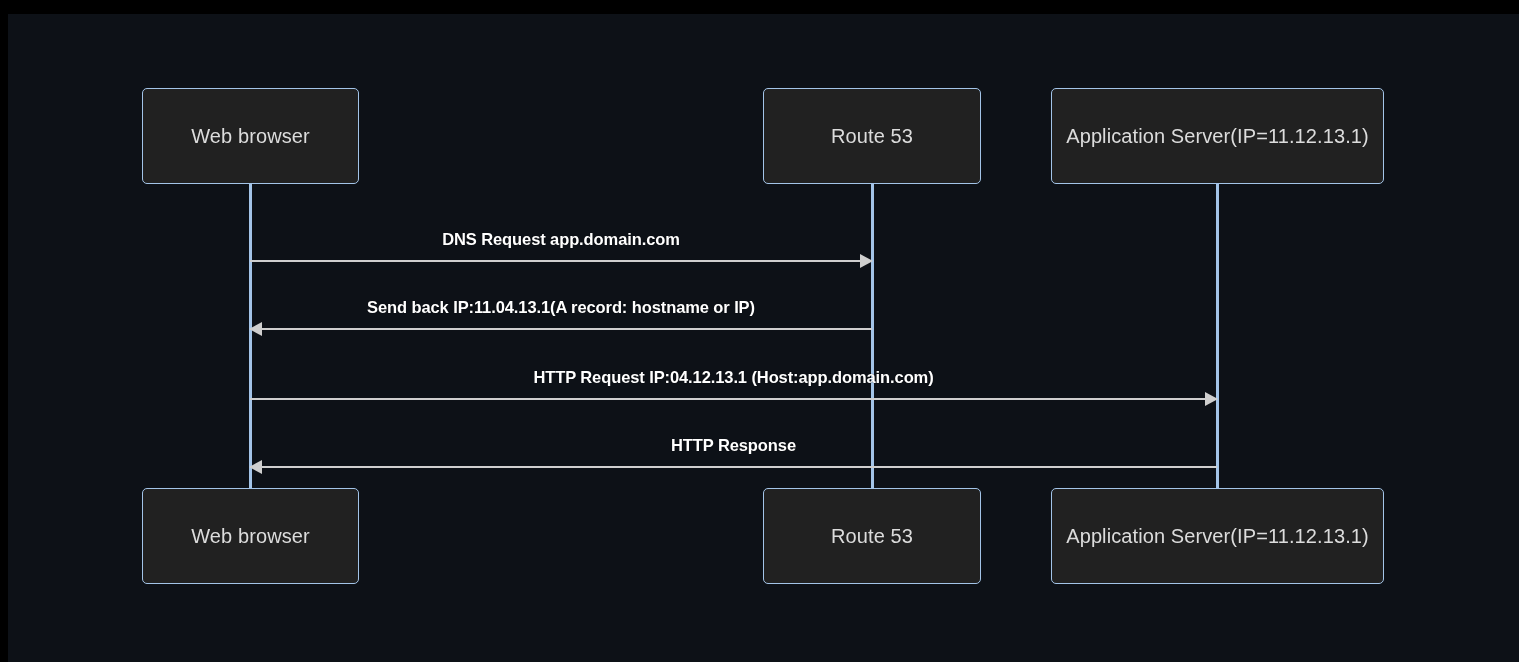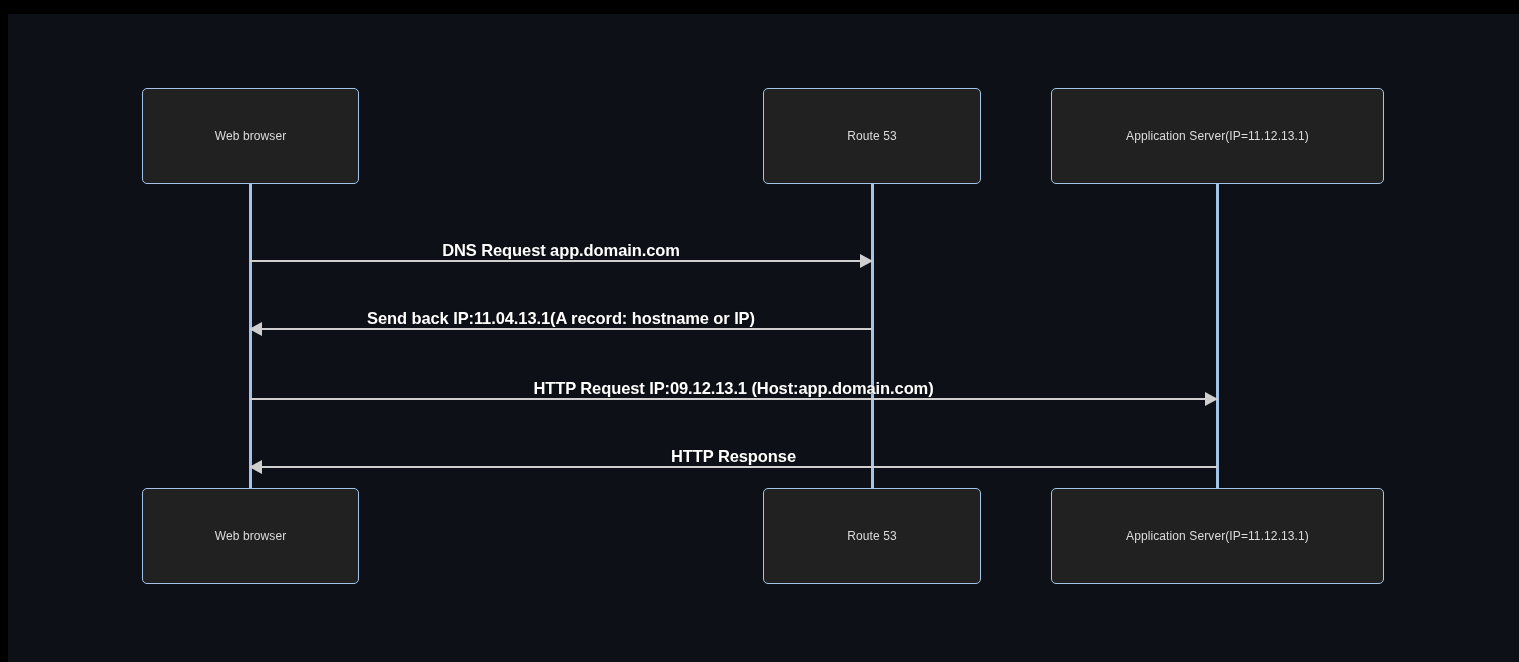--- a/index.html
+++ b/index.html
@@ -38,21 +38,21 @@
   .actor-box {
     position: absolute;
     box-sizing: border-box;
     background: #212121;
     border: 1.6px solid #a3c4e8;
     border-radius: 5px;
     display: flex;
     align-items: center;
     justify-content: center;
     color: #dcdcdc;
-    font-size: 12px;
+    font-size: 20px;
     font-family: "Liberation Sans", sans-serif;
     font-weight: 400;
     letter-spacing: 0.1px;
     white-space: nowrap;
     z-index: 3;
   }
 
   
   .lifeline {
     position: absolute;
@@ -97,21 +97,20 @@
     width: 100%;
     top: -30px;
     text-align: center;
     color: #ffffff;
     font-size: 16.5px;
     font-family: "Liberation Sans", sans-serif;
     font-weight: 700;
     letter-spacing: -0.1px;
     white-space: nowrap;
     text-shadow: 0 0 1px rgba(0,0,0,0.9);
-    margin-top: 11px;
   }
 </style>
 </head>
 <body>
 
 <div id="canvas">
   <div id="surface">
 
     <div id="lifelines">
         <div class="lifeline" style="left: 240.5px; top: 170px; height: 304px;"></div>
@@ -138,21 +137,21 @@
           <div class="label">DNS Request app.domain.com</div>
         </div>
         <div class="msg to-left" style="left: 242px; top: 314px; width: 622px;">
           <div class="line"></div>
           <div class="head"></div>
           <div class="label">Send back IP:11.04.13.1(A record: hostname or IP)</div>
         </div>
         <div class="msg to-right" style="left: 242px; top: 384px; width: 967px;">
           <div class="line"></div>
           <div class="head"></div>
-          <div class="label">HTTP Request IP:09.12.13.1 (Host:app.domain.com)</div>
+          <div class="label">HTTP Request IP:04.12.13.1 (Host:app.domain.com)</div>
         </div>
         <div class="msg to-left" style="left: 242px; top: 452px; width: 967px;">
           <div class="line"></div>
           <div class="head"></div>
           <div class="label">HTTP Response</div>
         </div>
       </div>
 
     <div id="actors-bottom">
         <div class="actor-box" style="left: 134px; top: 474px; width: 217px; height: 96px;">

